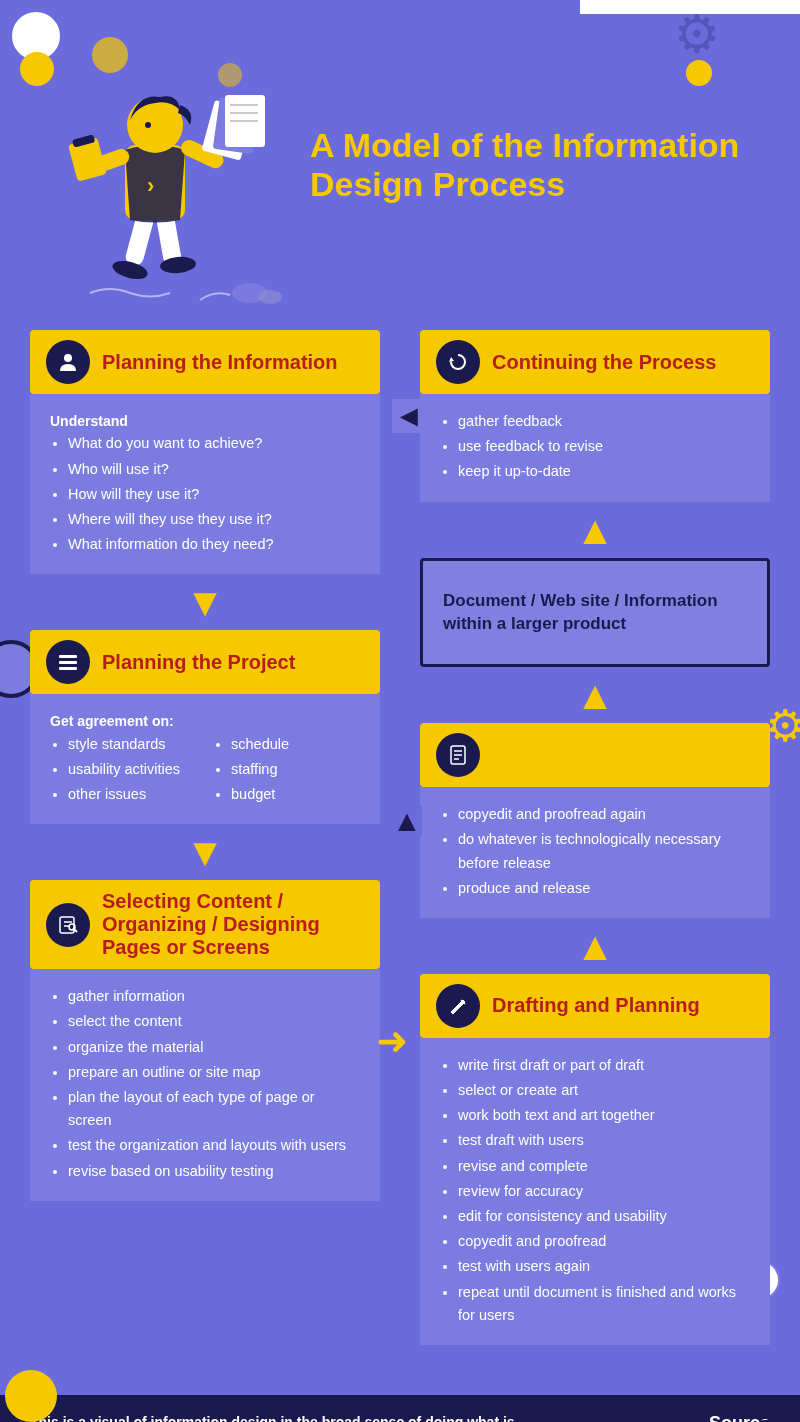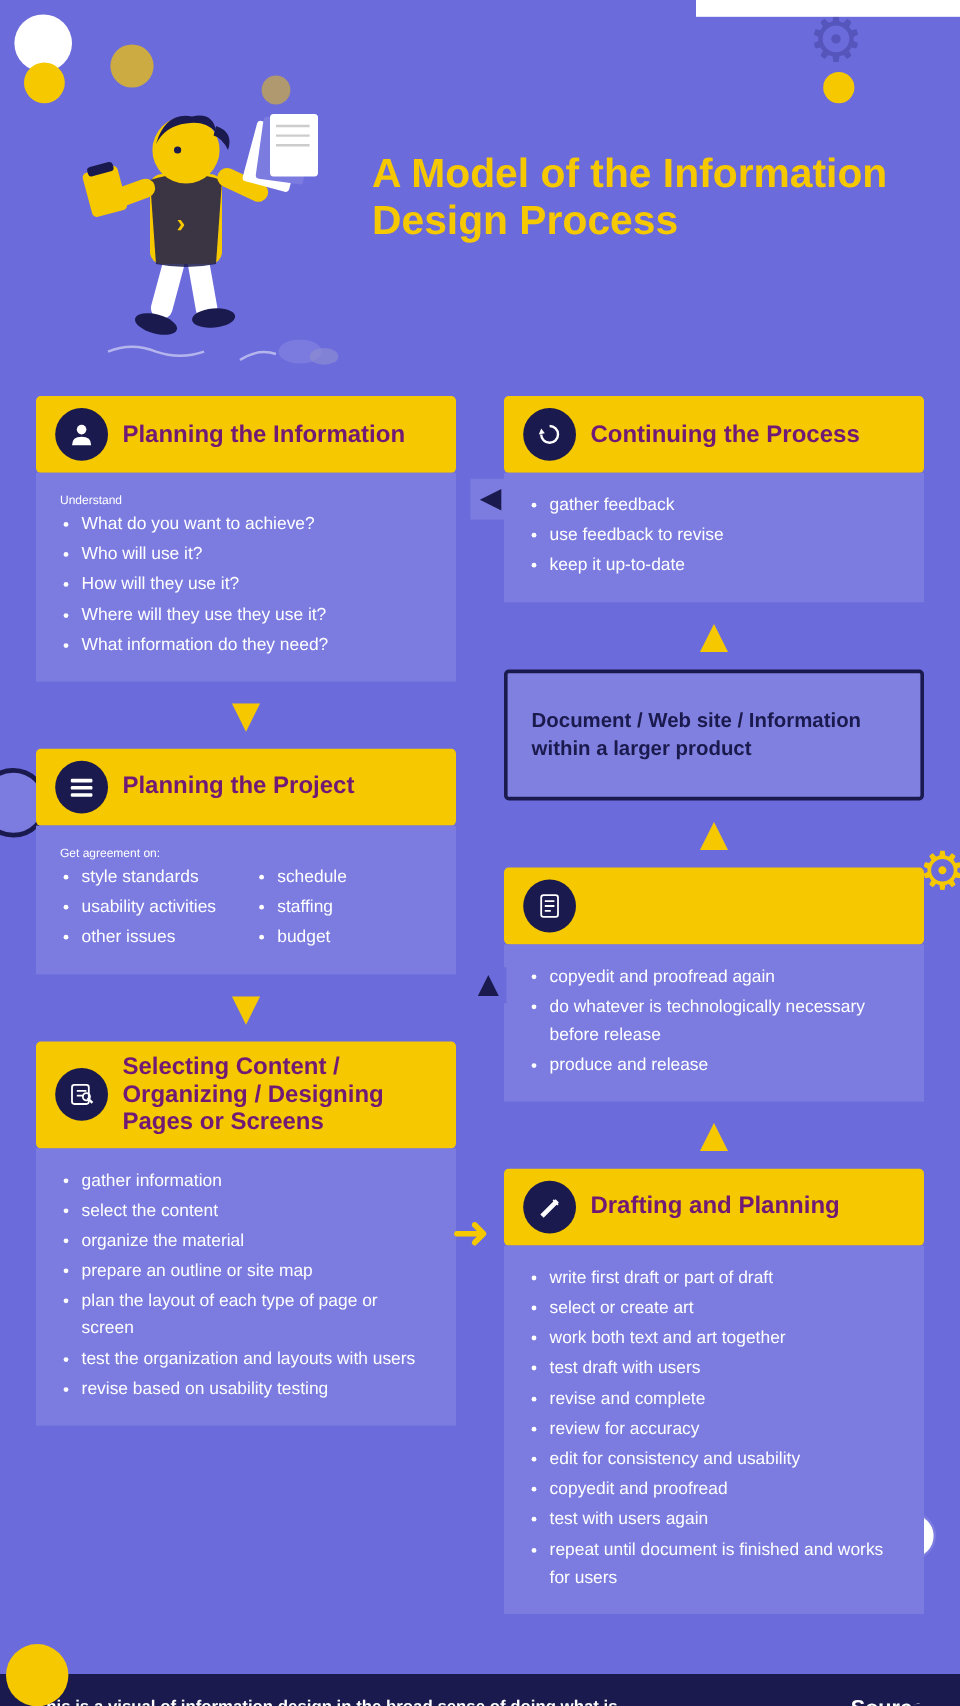--- a/index.html
+++ b/index.html
@@ -54,39 +54,39 @@
       display: flex;
       align-items: center;
       justify-content: center;
       color: #fff;
       font-size: 20px;
       flex-shrink: 0;
     }
     .section-header h2 {
       font-size: 20px;
       font-weight: 900;
-      color: #701a75;
+      color: #b91c1c;
     }
 
     .section-body {
       background: #7c7ce0;
       padding: 16px 20px;
       color: #fff;
       font-size: 14.5px;
       line-height: 1.6;
     }
     .section-body ul {
       padding-left: 18px;
     }
     .section-body ul li {
       margin-bottom: 2px;
     }
     .section-body .bold-label {
-      font-weight: 400;
-      font-size: 10px;
+      font-weight: 700;
+      font-size: 14px;
     }
 
     
     .arrow-down {
       text-align: center;
       font-size: 40px;
       color: #f5c800;
       line-height: 1;
       padding: 8px 0;
     }

